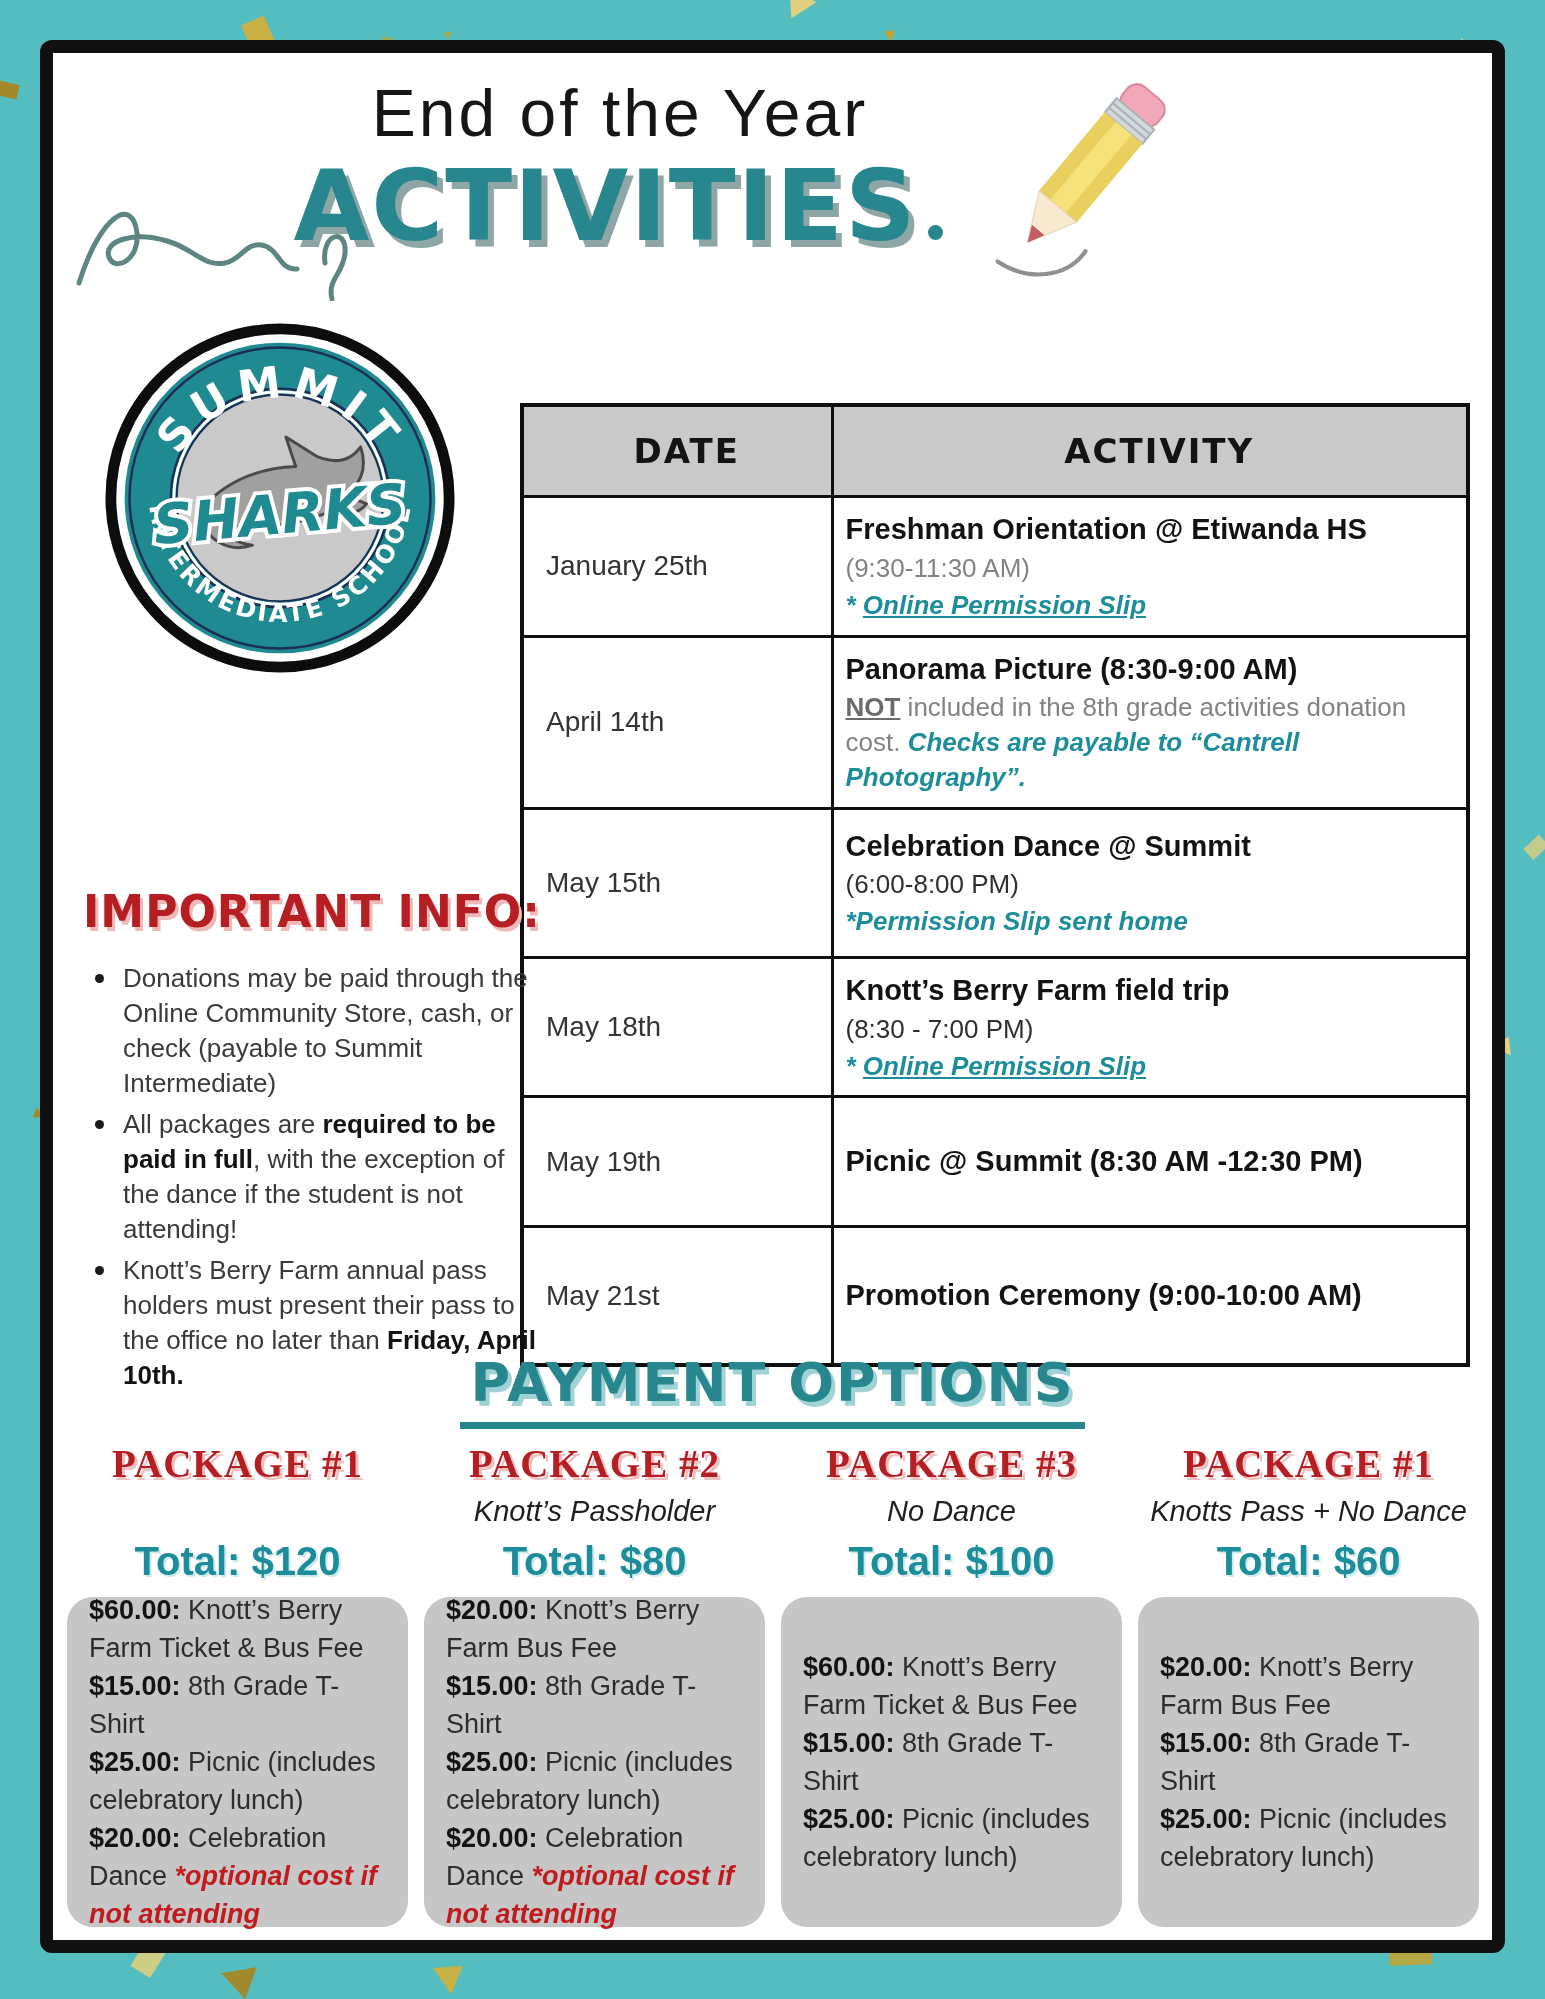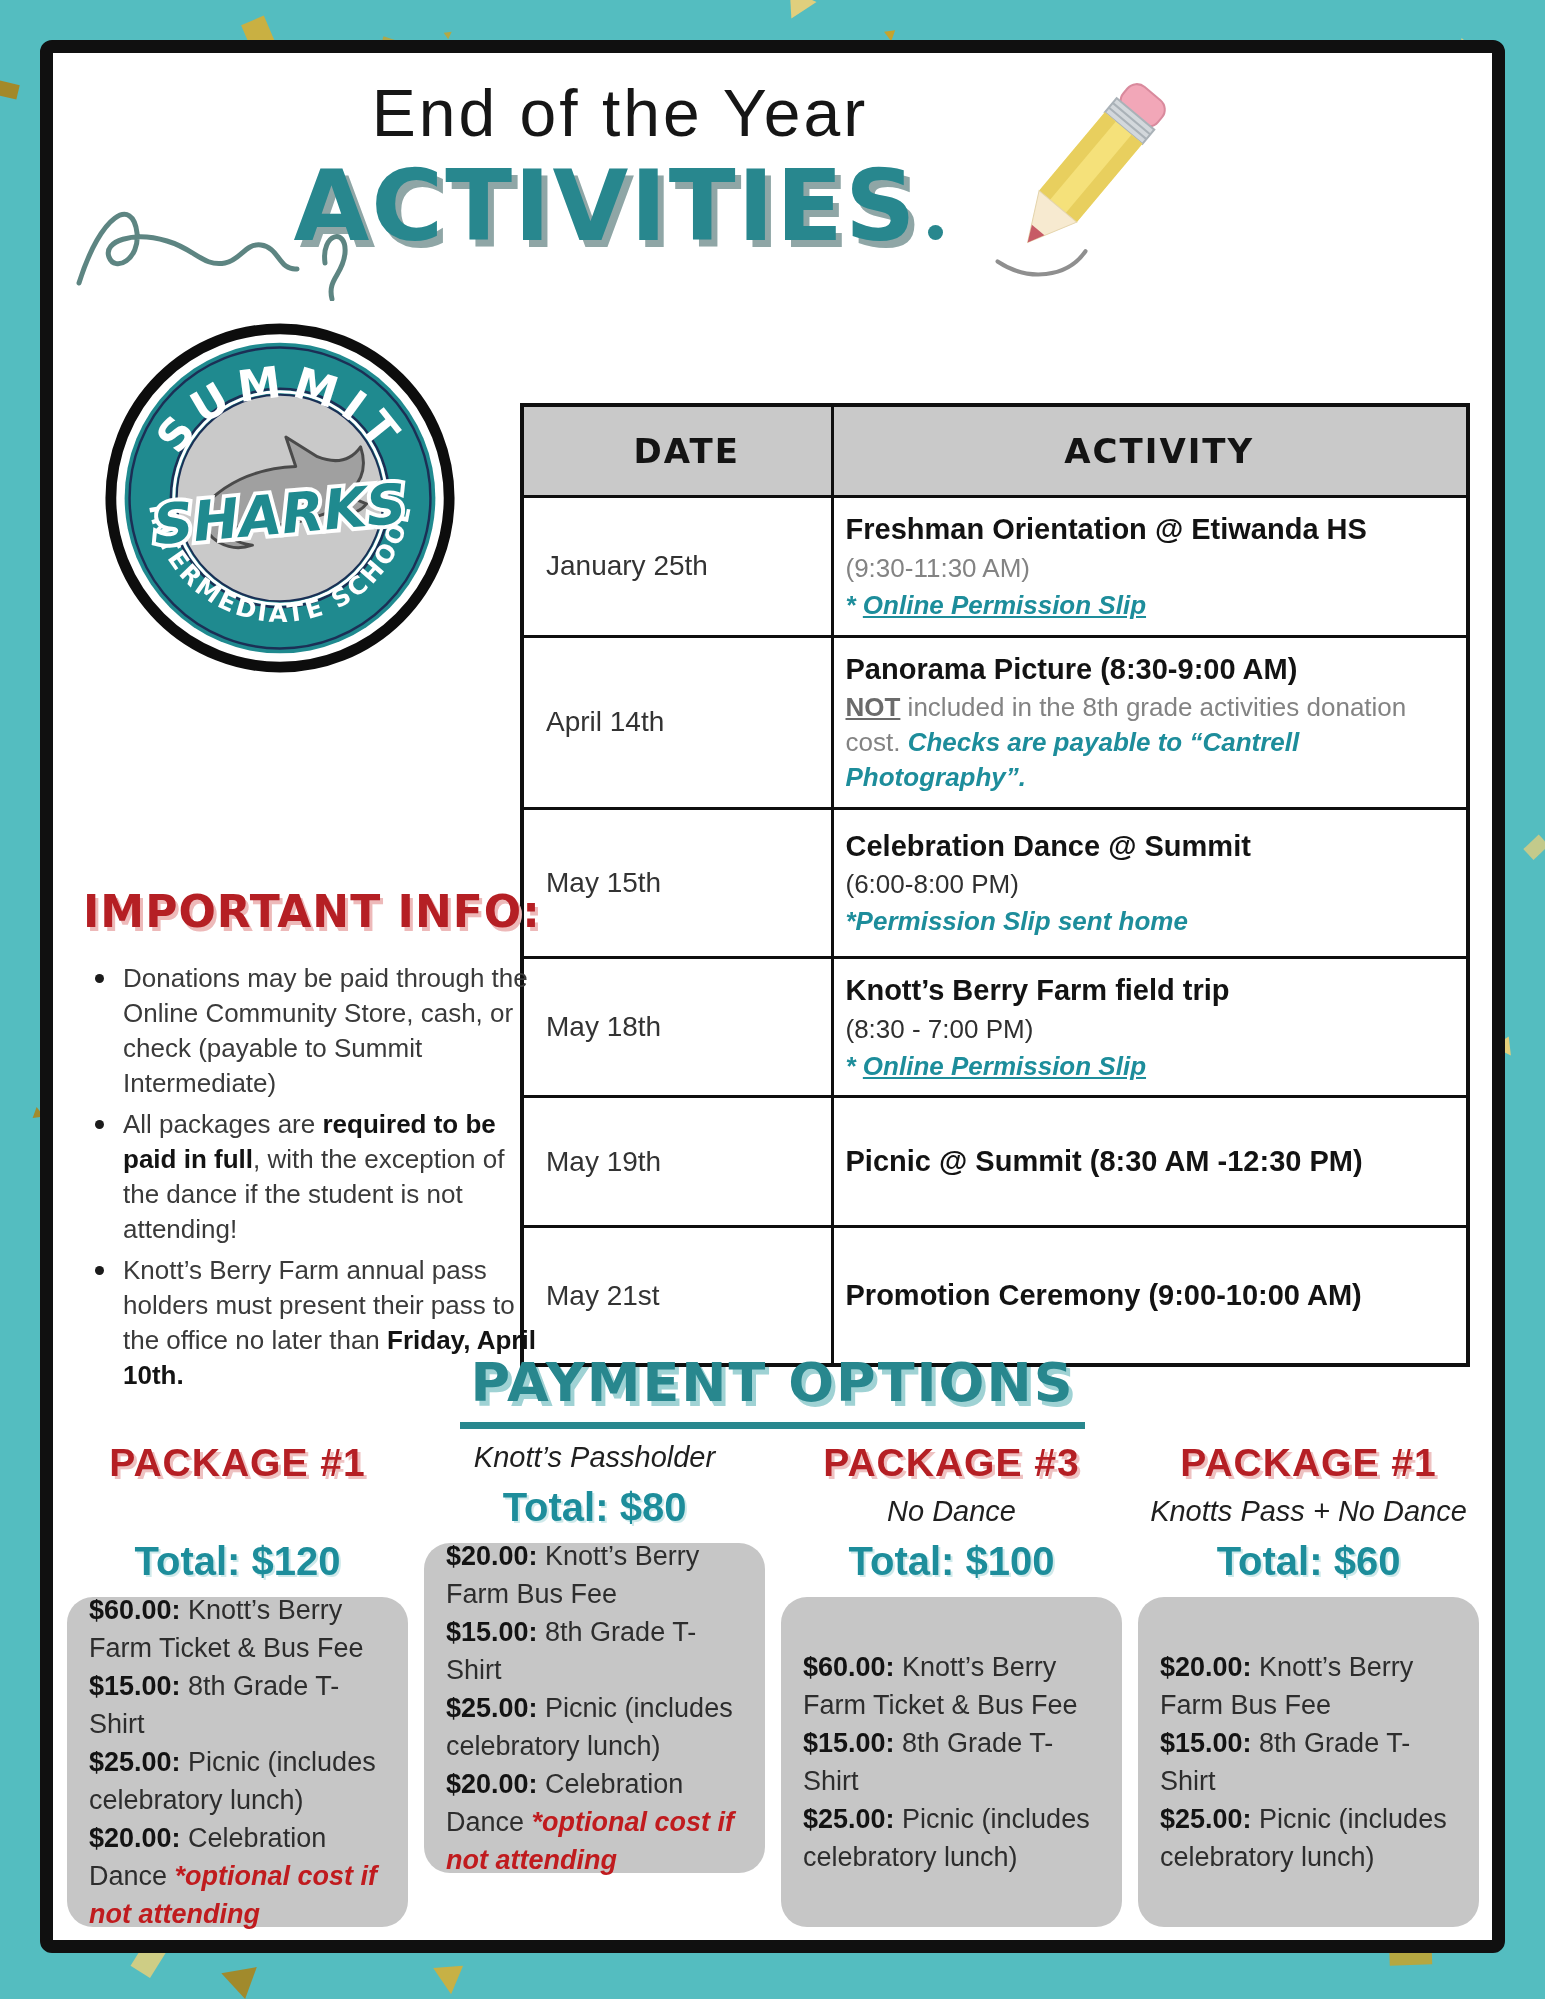--- a/index.html
+++ b/index.html
@@ -85,21 +85,21 @@
   .pay-h-wrap{position:absolute;left:0;top:1298px;width:100%;text-align:center;}
   .pay-h{
     display:inline-block;font-family:"DejaVu Sans",sans-serif;font-weight:800;
     font-size:54px;letter-spacing:2px;color:var(--teal,#28878e);
     text-shadow:4px 5px 0 #9fd2d4;border-bottom:7px solid var(--teal,#28878e);
     padding:0 10px 8px;
   }
   .packages{position:absolute;left:14px;top:1388px;width:1412px;display:flex;gap:16px;}
   .pkg{flex:1;display:flex;flex-direction:column;align-items:center;min-width:0;}
   .pkg-name{
-    font-family:Liberation Sans, sans-serif;font-weight:800;font-size:39px;
+    font-family:Liberation Serif, serif;font-weight:800;font-size:39px;
     color:var(--red,#b51f24);text-shadow:3px 3px 0 #eec1c1;letter-spacing:1px;
     height:54px;white-space:nowrap;
   }
   .pkg-sub{font-style:italic;font-size:29px;color:#1f1f1f;height:44px;white-space:nowrap;}
   .pkg-total{
     font-weight:700;font-size:40px;color:var(--link,#1d8d9b);height:52px;
     text-shadow:2px 2px 0 #cfe9ea;margin-bottom:6px;
   }
   .pkg-box{
     width:100%;height:330px;background:var(--box,#c6c6c6);border-radius:26px;
@@ -332,20 +332,21 @@
         <div class="pkg-sub"></div>
         <div class="pkg-total">Total: $120</div>
         <div class="pkg-box">
           <div class="pkg-item"><span class="sg-b">$60.00:</span><span> Knott’s Berry Farm Ticket &amp; Bus Fee</span></div>
           <div class="pkg-item"><span class="sg-b">$15.00:</span><span> 8th Grade T-Shirt</span></div>
           <div class="pkg-item"><span class="sg-b">$25.00:</span><span> Picnic (includes celebratory lunch)</span></div>
           <div class="pkg-item"><span class="sg-b">$20.00:</span><span> Celebration Dance </span><span class="sg-red-i">*optional cost if not attending</span></div>
         </div>
       </div>
       <div class="pkg">
+        <div class="pkg-name">PACKAGE #2</div>
         <div class="pkg-sub">Knott’s Passholder</div>
         <div class="pkg-total">Total: $80</div>
         <div class="pkg-box">
           <div class="pkg-item"><span class="sg-b">$20.00:</span><span> Knott’s Berry Farm Bus Fee</span></div>
           <div class="pkg-item"><span class="sg-b">$15.00:</span><span> 8th Grade T-Shirt</span></div>
           <div class="pkg-item"><span class="sg-b">$25.00:</span><span> Picnic (includes celebratory lunch)</span></div>
           <div class="pkg-item"><span class="sg-b">$20.00:</span><span> Celebration Dance </span><span class="sg-red-i">*optional cost if not attending</span></div>
         </div>
       </div>
       <div class="pkg">

